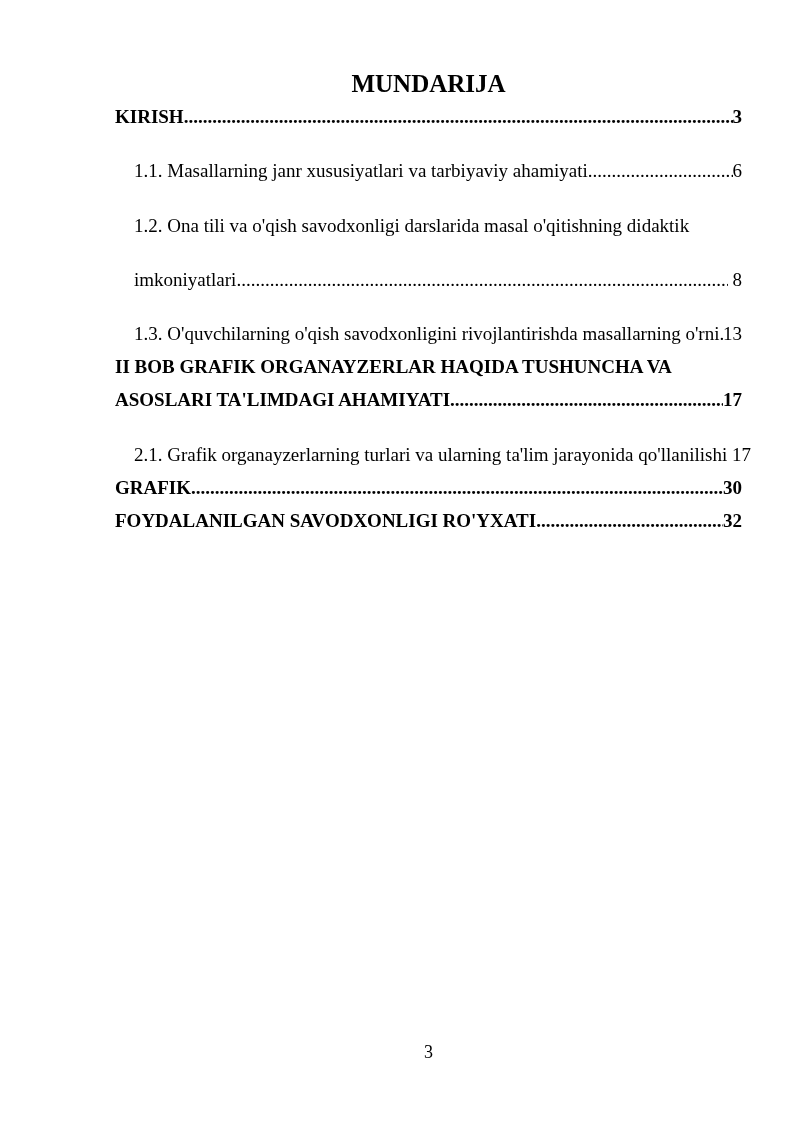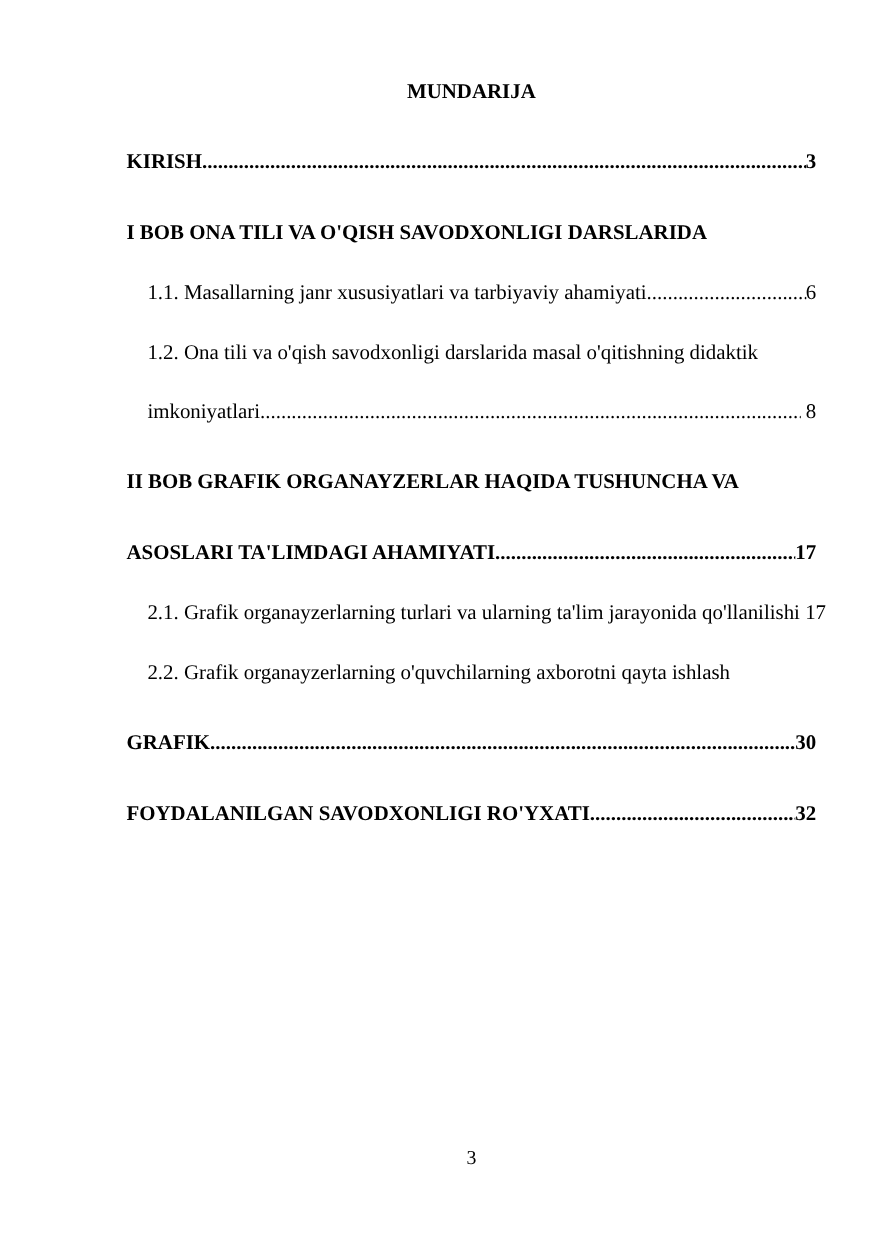--- a/index.html
+++ b/index.html
@@ -14,30 +14,30 @@
   }
   .content {
     position: absolute;
     left: 115px;
     top: 67px;
     width: 627px;
   }
   .title {
     text-align: center;
     font-weight: bold;
-    font-size: 19px;
+    font-size: 25px;
     line-height: 33.2px;
   }
   .line {
     display: flex;
     align-items: baseline;
     font-size: 19px;
     line-height: 33.2px;
   }
-  .bold { font-weight: bold; margin-top: 31px; }
+  .bold { font-weight: bold; }
   .indent { padding-left: 19px; margin-top: 21px; }
   .t { white-space: nowrap; flex: 0 1 auto; }
   .leader {
     flex: 1 1 0;
     min-width: 0;
     overflow: hidden;
     white-space: nowrap;
     text-align: right;
   }
   .leader::after {
@@ -62,61 +62,60 @@
   <div class="content">
 
     <div class="title">MUNDARIJA</div>
 
     <div class="line bold">
       <span class="t">KIRISH</span>
       <span class="leader"></span>
       <span class="pg">3</span>
     </div>
 
-    <div class="line bold">
-      <span class="t">I BOB ONA TILI VA O'QISH SAVODXONLIGI DARSLARIDA</span>
-    </div>
 
 
     <div class="line indent">
       <span class="t">1.1. Masallarning janr xususiyatlari va tarbiyaviy ahamiyati</span>
       <span class="leader"></span>
       <span class="pg">6</span>
     </div>
 
     <div class="line indent">
       <span class="t">1.2. Ona tili va o'qish savodxonligi darslarida masal o'qitishning didaktik</span>
     </div>
 
     <div class="line indent">
       <span class="t">imkoniyatlari</span>
       <span class="leader"></span>
       <span class="pg"> 8</span>
     </div>
 
+    <div class="line indent">
+      <span class="t">1.3. O'quvchilarning o'qish savodxonligini rivojlantirishda masallarning o'rni</span>
+      <span class="leader"></span>
+      <span class="pg">13</span>
+    </div>
 
     <div class="line bold">
       <span class="t">II BOB GRAFIK ORGANAYZERLAR HAQIDA TUSHUNCHA VA</span>
     </div>
 
     <div class="line bold">
       <span class="t">ASOSLARI TA'LIMDAGI AHAMIYATI</span>
       <span class="leader"></span>
       <span class="pg">17</span>
     </div>
 
     <div class="line indent">
       <span class="t">2.1. Grafik organayzerlarning turlari va ularning ta'lim jarayonida qo'llanilishi</span>
       <span class="leader none"></span>
       <span class="pg"> 17</span>
     </div>
 
-    <div class="line indent">
-      <span class="t">2.2. Grafik organayzerlarning o'quvchilarning axborotni qayta ishlash</span>
-    </div>
 
 
 
     <div class="line bold">
       <span class="t">GRAFIK</span>
       <span class="leader"></span>
       <span class="pg">30</span>
     </div>
 
     <div class="line bold">

